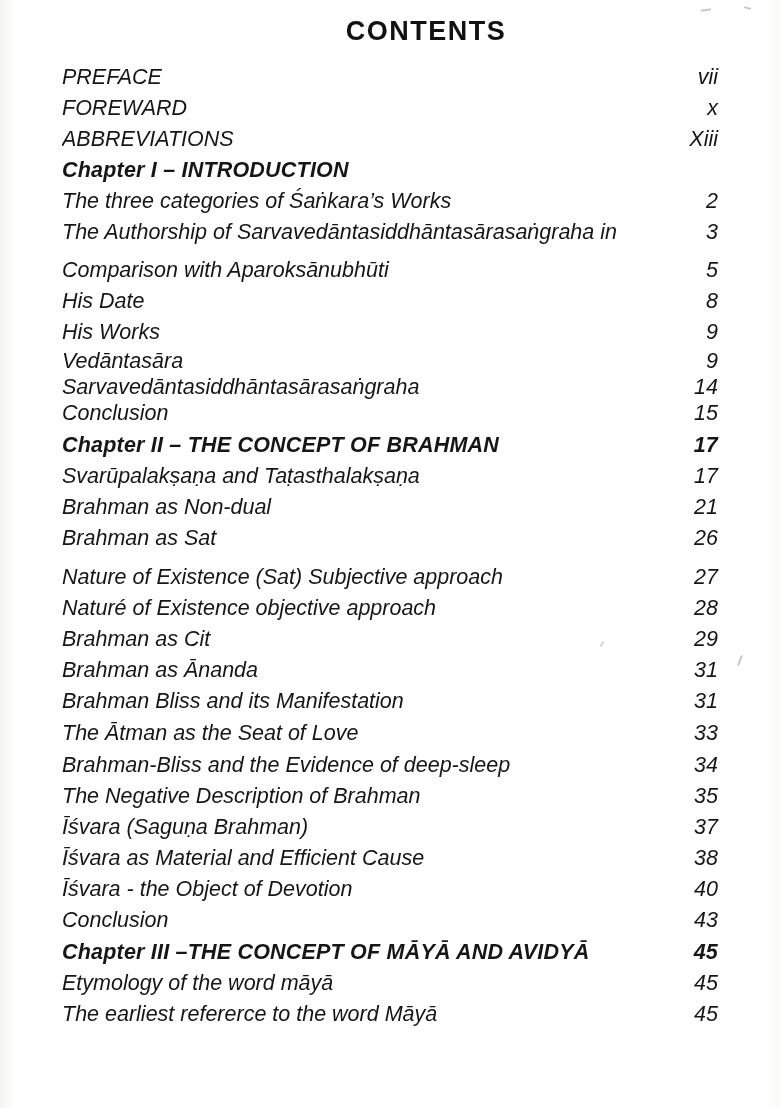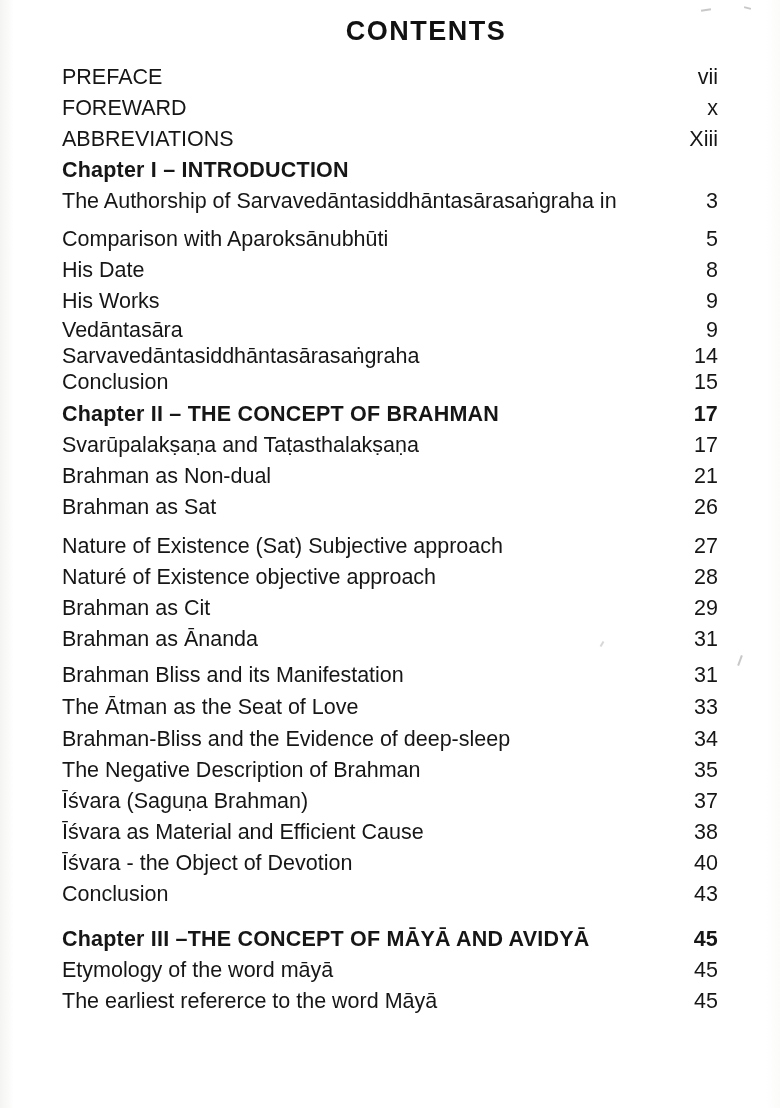--- a/index.html
+++ b/index.html
@@ -26,20 +26,21 @@
     font-weight: 700;
     letter-spacing: 1.5px;
     color: #111111;
     padding-left: 36px;
   }
   .toc {
     position: absolute;
     left: 62px;
     top: 62px;
     width: 656px;
+    font-style: italic;
   }
   .toc-row {
     display: flex;
     align-items: baseline;
     height: 31px;
     font-size: 21.5px;
     line-height: 31px;
     font-weight: 400;
     white-space: nowrap;
   }
@@ -88,20 +89,24 @@
     </div>
       <div class="toc-row">
       <span class="toc-label">ABBREVIATIONS</span>
       <span class="toc-page">Xiii</span>
     </div>
       <div class="toc-row bold">
       <span class="toc-label">Chapter I – INTRODUCTION</span>
       <span class="toc-page"></span>
     </div>
       <div class="toc-row">
+      <span class="toc-label">The three categories of Śaṅkara’s Works</span>
+      <span class="toc-page">2</span>
+    </div>
+      <div class="toc-row">
       <span class="toc-label">The Authorship of Sarvavedāntasiddhāntasārasaṅgraha in</span>
       <span class="toc-page">3</span>
     </div>
       <div class="toc-row" style="margin-top: 7px;">
       <span class="toc-label">Comparison with Aparoksānubhūti</span>
       <span class="toc-page">5</span>
     </div>
       <div class="toc-row">
       <span class="toc-label">His Date</span>
       <span class="toc-page">8</span>
@@ -147,21 +152,21 @@
       <span class="toc-page">28</span>
     </div>
       <div class="toc-row">
       <span class="toc-label">Brahman as Cit</span>
       <span class="toc-page">29</span>
     </div>
       <div class="toc-row">
       <span class="toc-label">Brahman as Ānanda</span>
       <span class="toc-page">31</span>
     </div>
-      <div class="toc-row" style="margin-top: 5px; align-items: center;">
+      <div class="toc-row" style=" align-items: center;">
       <span class="toc-label">Brahman Bliss and its Manifestation</span>
       <span class="toc-page">31</span>
     </div>
       <div class="toc-row" style="margin-top: 1px;">
       <span class="toc-label">The Ātman as the Seat of Love</span>
       <span class="toc-page">33</span>
     </div>
       <div class="toc-row" style="margin-top: 1px;">
       <span class="toc-label">Brahman-Bliss and the Evidence of deep-sleep</span>
       <span class="toc-page">34</span>
@@ -179,21 +184,21 @@
       <span class="toc-page">38</span>
     </div>
       <div class="toc-row">
       <span class="toc-label">Īśvara - the Object of Devotion</span>
       <span class="toc-page">40</span>
     </div>
       <div class="toc-row">
       <span class="toc-label">Conclusion</span>
       <span class="toc-page">43</span>
     </div>
-      <div class="toc-row bold" style="margin-top: 14px;">
+      <div class="toc-row bold" style="margin-top: 1px;">
       <span class="toc-label">Chapter III –THE CONCEPT OF MĀYĀ AND AVIDYĀ</span>
       <span class="toc-page">45</span>
     </div>
       <div class="toc-row">
       <span class="toc-label">Etymology of the word māyā</span>
       <span class="toc-page">45</span>
     </div>
       <div class="toc-row">
       <span class="toc-label">The earliest refererce to the word Māyā</span>
       <span class="toc-page">45</span>

